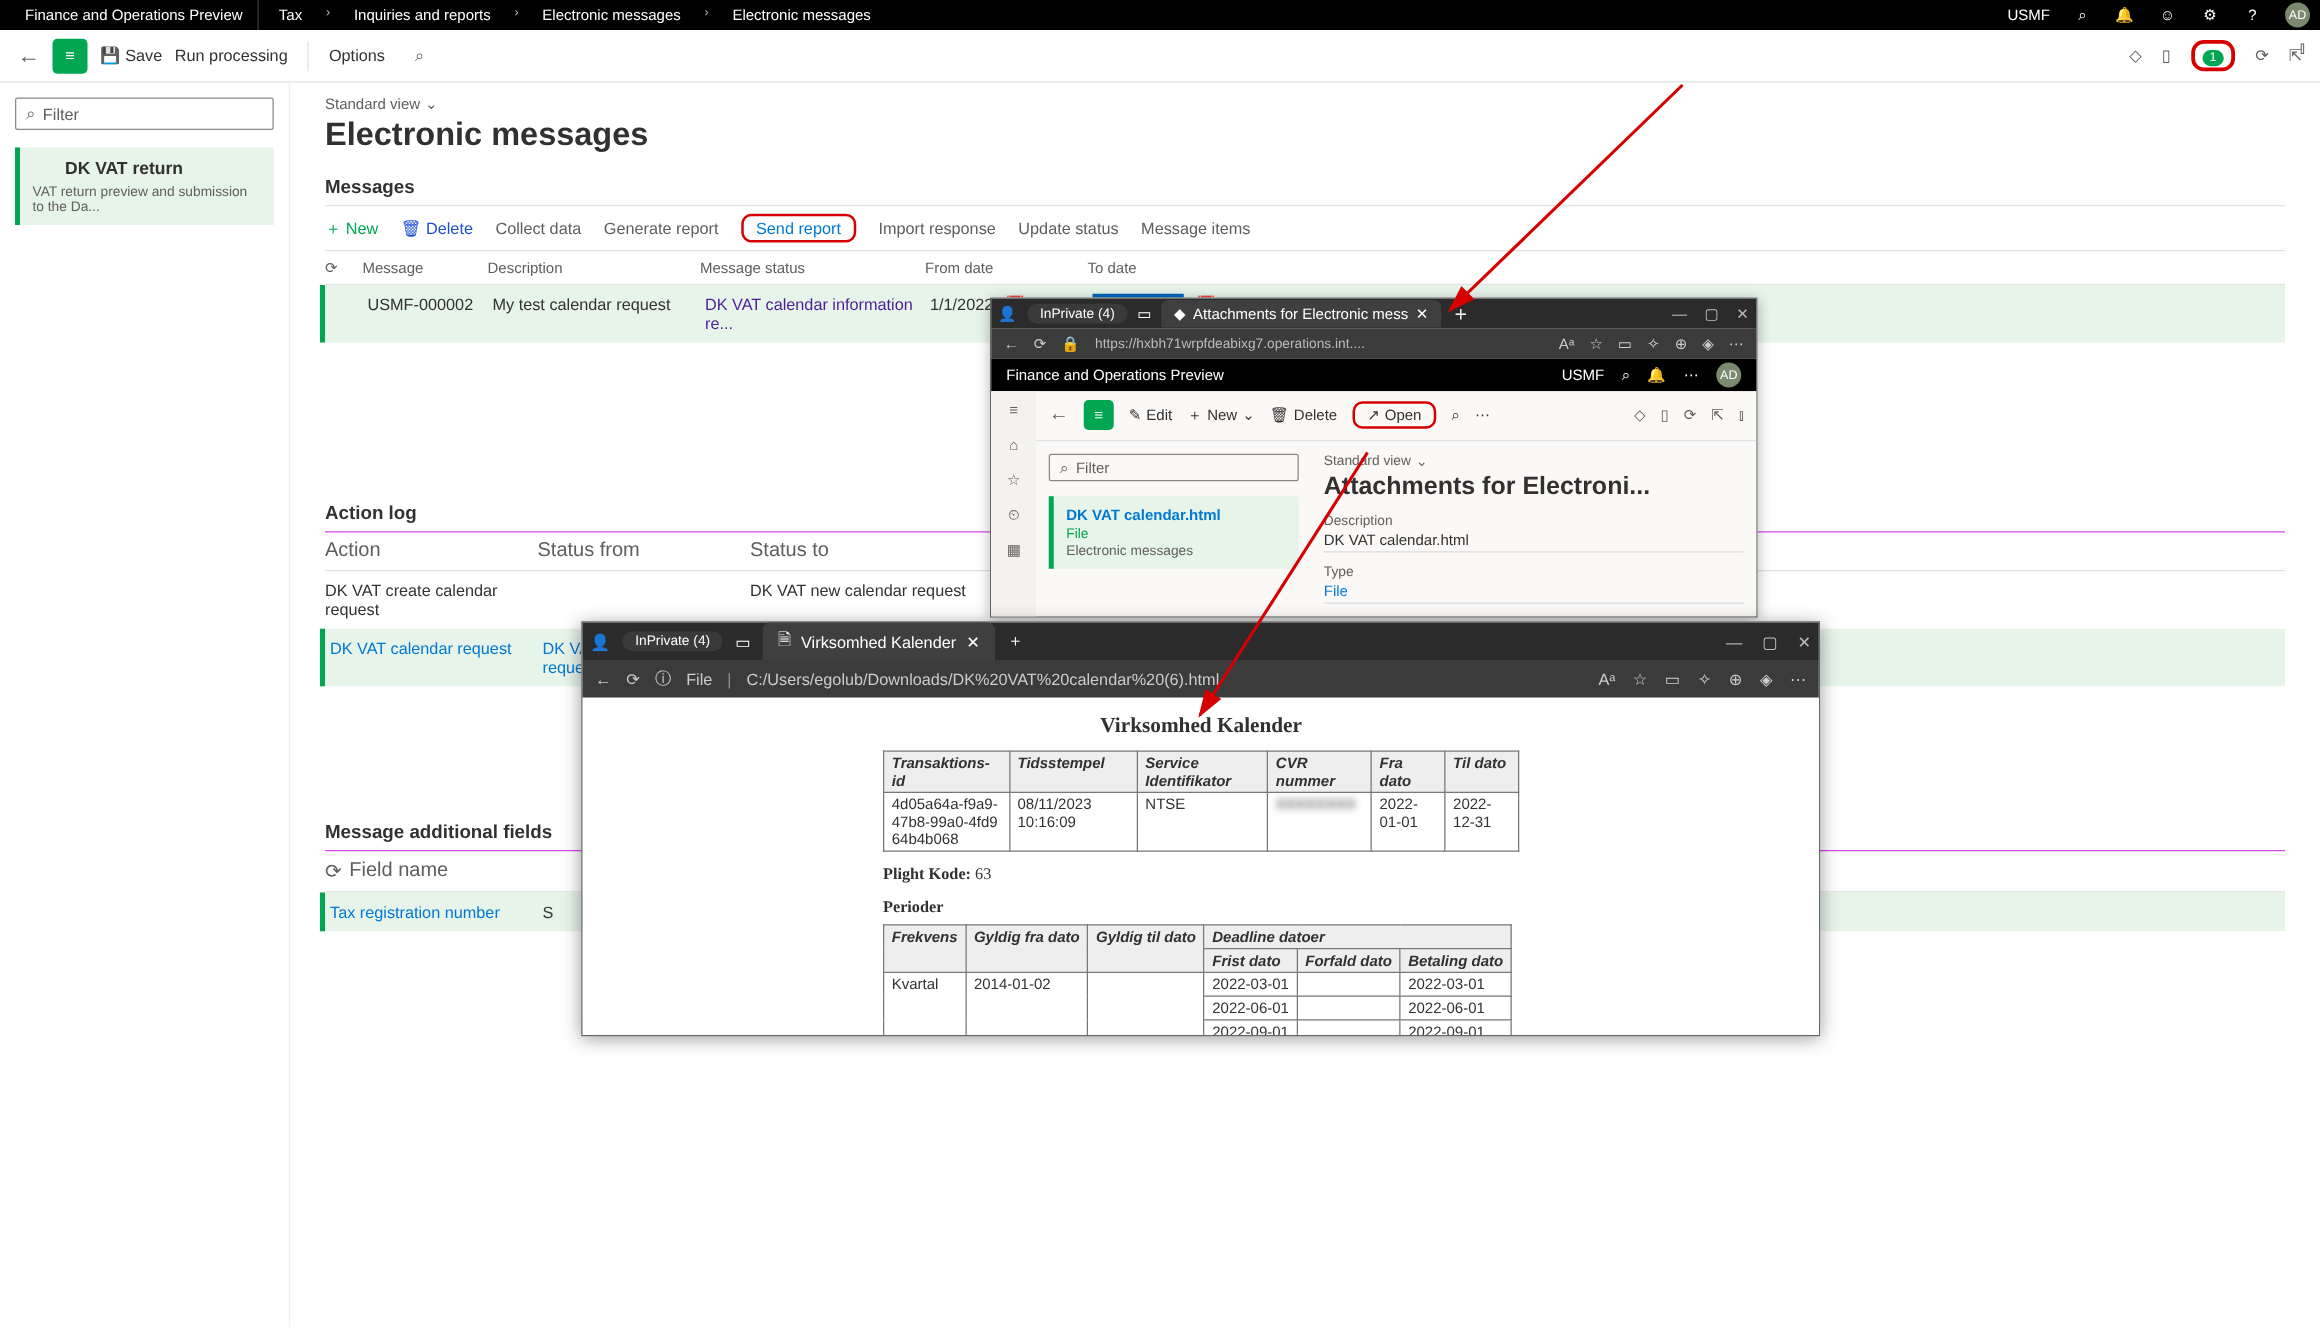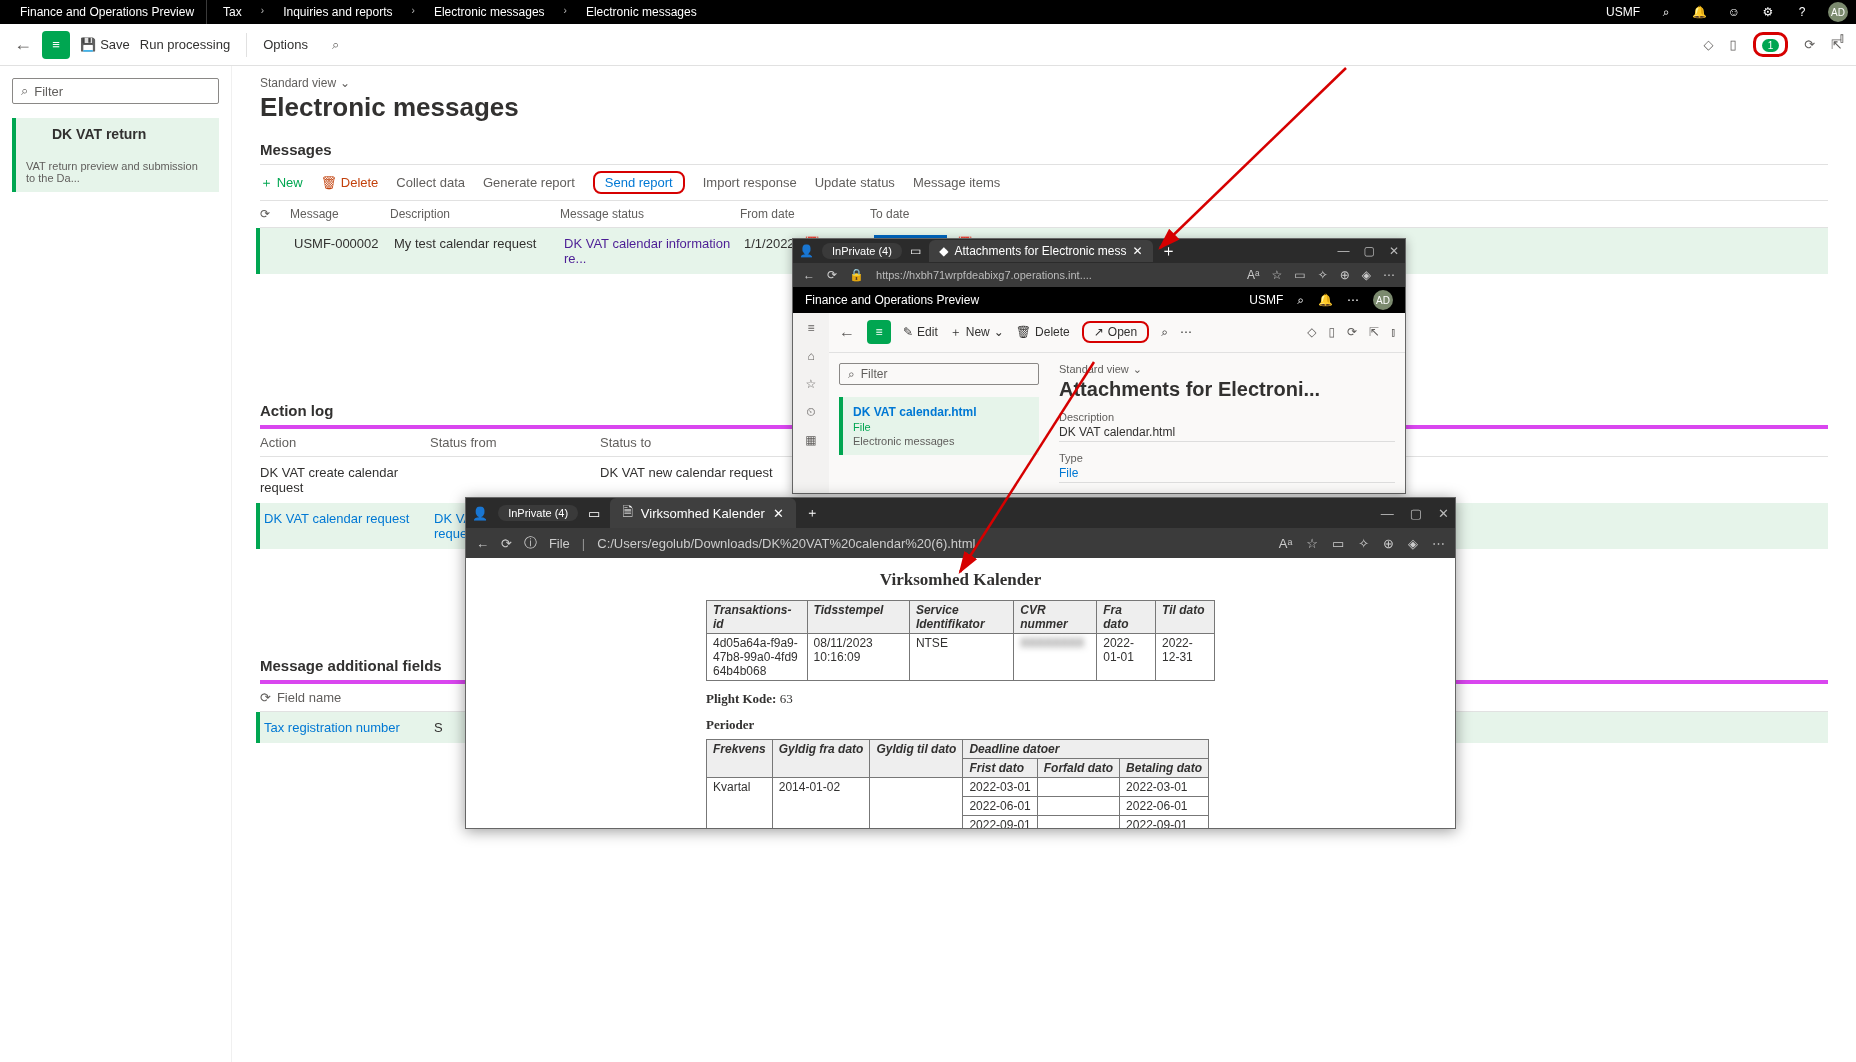--- a/index.html
+++ b/index.html
@@ -47,39 +47,39 @@
   .notif-pill { position:relative; }
   .notif-pill .badge { background:#00a651;color:#fff;border-radius:10px;padding:1px 6px;font-size:10px;}
   .red-ring { border:3px solid #d60000; border-radius:10px; padding:2px 6px;}
 
   
   .main { display:flex; height: calc(100% - 66px); }
   .leftpanel { width:232px; padding:12px; border-right:1px solid #f0f0f0;}
   .leftpanel .filterbox { border:1px solid #8a8886; border-radius:2px; padding:4px 8px; display:flex; align-items:center; gap:6px; color:#605e5c;}
   .leftpanel .navitem { margin-top:14px; border-left:4px solid #00a651; background:#e6f4ea; padding:8px 10px;}
   .leftpanel .navitem .t { font-weight:600; font-size:14px;padding-left:26px;}
-  .leftpanel .navitem .d { font-size:11px; color:#605e5c; margin-top:18px;}
+  .leftpanel .navitem .d { font-size:11px; color:#605e5c; margin-top:6px;}
 
   .rightpanel { flex:1; padding:10px 28px; overflow:auto; position:relative;}
   .viewline { font-size:12px; color:#605e5c; display:flex; align-items:center; gap:4px;}
   .pagetitle { font-size:26px; font-weight:600; margin-top:2px;}
 
   .section-h { font-size:15px; font-weight:600; margin-top:18px; margin-bottom:6px;}
   .msgstrip { border-top:1px solid #e1e1e1; border-bottom:1px solid #e1e1e1; padding:6px 0; display:flex; gap:18px; align-items:center; color:#605e5c;}
-  .msgstrip .active { color:#c2410c;text-align:center;}
+  .msgstrip .active { color:#1d4ed8;text-align:center;}
   .msgstrip .plus { color:#00a651;}
   .msgstrip .red-btn { border:2.5px solid #d60000; border-radius:8px; padding:2px 10px; color:#0078d4;}
 
   .gridhead { display:grid; grid-template-columns: 30px 100px 170px 180px 130px 150px; gap:0; border-bottom:1px solid #e1e1e1; font-size:12px; color:#605e5c; padding:6px 0;}
   .gridrow { display:grid; grid-template-columns: 30px 100px 170px 180px 130px 150px; gap:0; padding:8px 0; font-size:13px; background:#e6f4ea; border-left:4px solid #00a651; margin-left:-4px; padding-left:4px;}
   .gridrow .lnk { color:#4c1d95;}
   .gridrow .todate { background:#0067c0; color:#fff; padding:1px 4px;}
   .gridrow .cal { color:#605e5c; margin-left:10px;}
 
-  .loghead { display:grid; grid-template-columns: 170px 170px 200px; border-top:4px solid #d946ef; border-bottom:1px solid #e1e1e1; padding:6px 0; color:#605e5c; font-size:13px;}
+  .loghead { display:grid; grid-template-columns: 170px 170px 200px; border-top:1px solid #d946ef; border-bottom:1px solid #e1e1e1; padding:6px 0; color:#605e5c; font-size:16px;}
   .logrow { display:grid; grid-template-columns: 170px 170px 200px; padding:8px 0;}
   .logrow.active { background:#e6f4ea; border-left:4px solid #00a651; margin-left:-4px; padding-left:4px;}
   .logrow .lnk { color:#0078d4;}
 
   
   .win2 {
     position:absolute;
     left:792px; top:238px;
     width:614px; height:256px;
     background:#fff;

